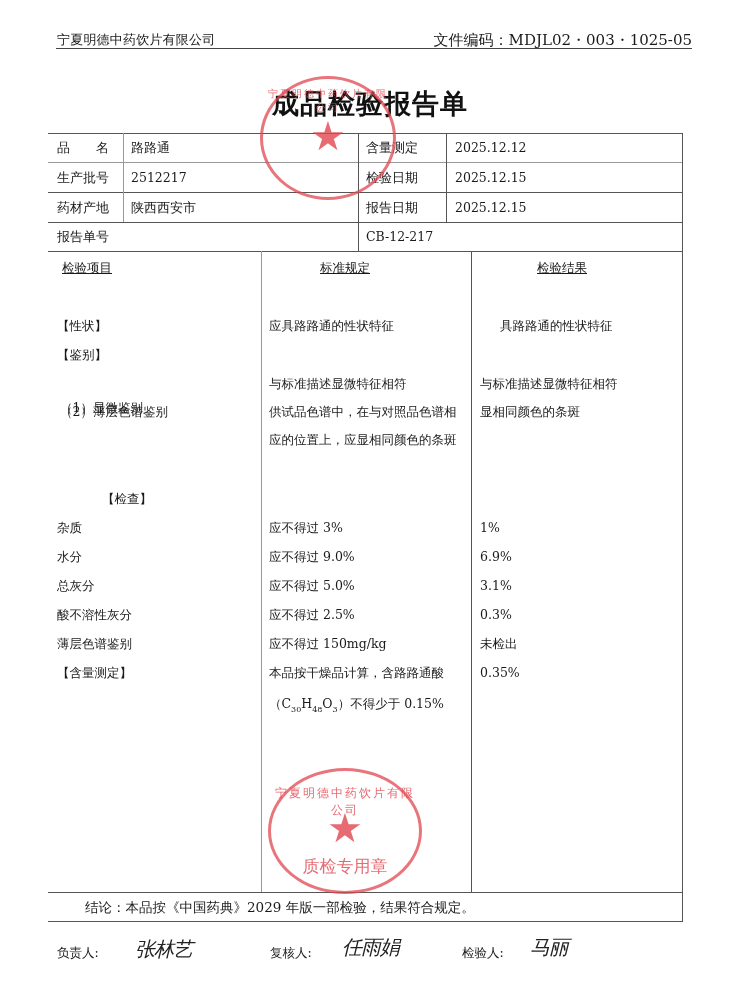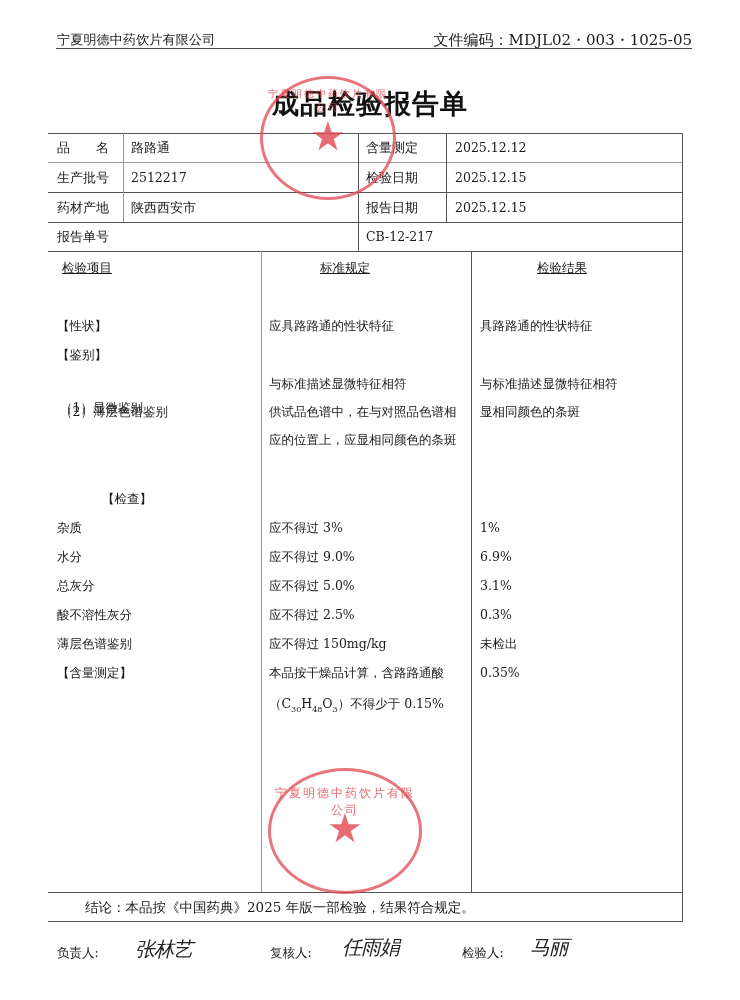--- a/index.html
+++ b/index.html
@@ -77,21 +77,21 @@
 <div class="line hline" style="left:48px; top:892px; width:635px;"></div>
 <div class="line hline" style="left:48px; top:921px; width:635px;"></div>
 
 <div class="cell small u" style="left:62px; top:260px;">检验项目</div>
 <div class="cell small u" style="left:320px; top:260px;">标准规定</div>
 <div class="cell small u" style="left:537px; top:260px;">检验结果</div>
 
 <div>
   <div class="cell small" style="left:57px; top:318px;">【性状】</div>
   <div class="cell small" style="left:269px; top:318px;">应具路路通的性状特征</div>
-  <div class="cell small" style="left:480px; top:318px;">具路路通的性状特征</div>
+  <div class="cell small" style="left:500px; top:318px;">具路路通的性状特征</div>
 
   <div class="cell small" style="left:57px; top:347px;">【鉴别】</div>
 
   <div class="cell small" style="left:60px; top:376px;margin-top:24px;">（1）显微鉴别</div>
   <div class="cell small" style="left:269px; top:376px;">与标准描述显微特征相符</div>
   <div class="cell small" style="left:480px; top:376px;">与标准描述显微特征相符</div>
 
   <div class="cell small" style="left:60px; top:404px;">（2）薄层色谱鉴别</div>
   <div class="cell small" style="left:269px; top:404px;">供试品色谱中，在与对照品色谱相</div>
   <div class="cell small" style="left:480px; top:404px;">显相同颜色的条斑</div>
@@ -122,30 +122,31 @@
 
   <div class="cell small" style="left:57px; top:665px;">【含量测定】</div>
   <div class="cell small" style="left:269px; top:665px;">本品按干燥品计算，含路路通酸</div>
   <div class="cell small" style="left:480px; top:665px;">0.35%</div>
 
   <div class="cell small" style="left:269px; top:696px;">
     <span>（C</span><span class="sub">30</span><span>H</span><span class="sub">48</span><span>O</span><span class="sub">3</span><span>）不得少于 0.15%</span>
   </div>
 </div>
 
-<div class="cell" style="left:85px; top:899px; font-size:13.5px;">结论：本品按《中国药典》2025 年版一部检验，结果符合规定。</div>
+<div class="cell" style="left:85px; top:899px; font-size:13.5px;">结论：本品按《中国药典》2029 年版一部检验，结果符合规定。</div>
 
 <div class="cell small" style="left:57px; top:945px;">负责人:</div>
 <div class="sig" style="left:135px; top:936px;">张林艺</div>
 <div class="cell small" style="left:270px; top:945px;">复核人:</div>
 <div class="sig" style="left:342px; top:934px;">任雨娟</div>
 <div class="cell small" style="left:462px; top:945px;">检验人:</div>
 <div class="sig" style="left:530px; top:934px;">马丽</div>
 
 <div class="stamp" style="left:260px; top:76px; width:130px; height:118px;">
   <div class="ring-text" style="top:8px; font-size:10px;">宁夏明德中药饮片有限公司</div>
   <div class="star" style="top:34px; font-size:40px;">★</div>
 </div>
 
 <div class="stamp" style="left:268px; top:768px; width:148px; height:120px;">
   <div class="ring-text" style="top:14px; font-size:12px;">宁夏明德中药饮片有限公司</div>
   <div class="star" style="top:34px; font-size:40px;">★</div>
+  <div class="bottom-text" style="top:84px; font-size:17px;">质检专用章</div>
 </div>
 
 </body></html>

